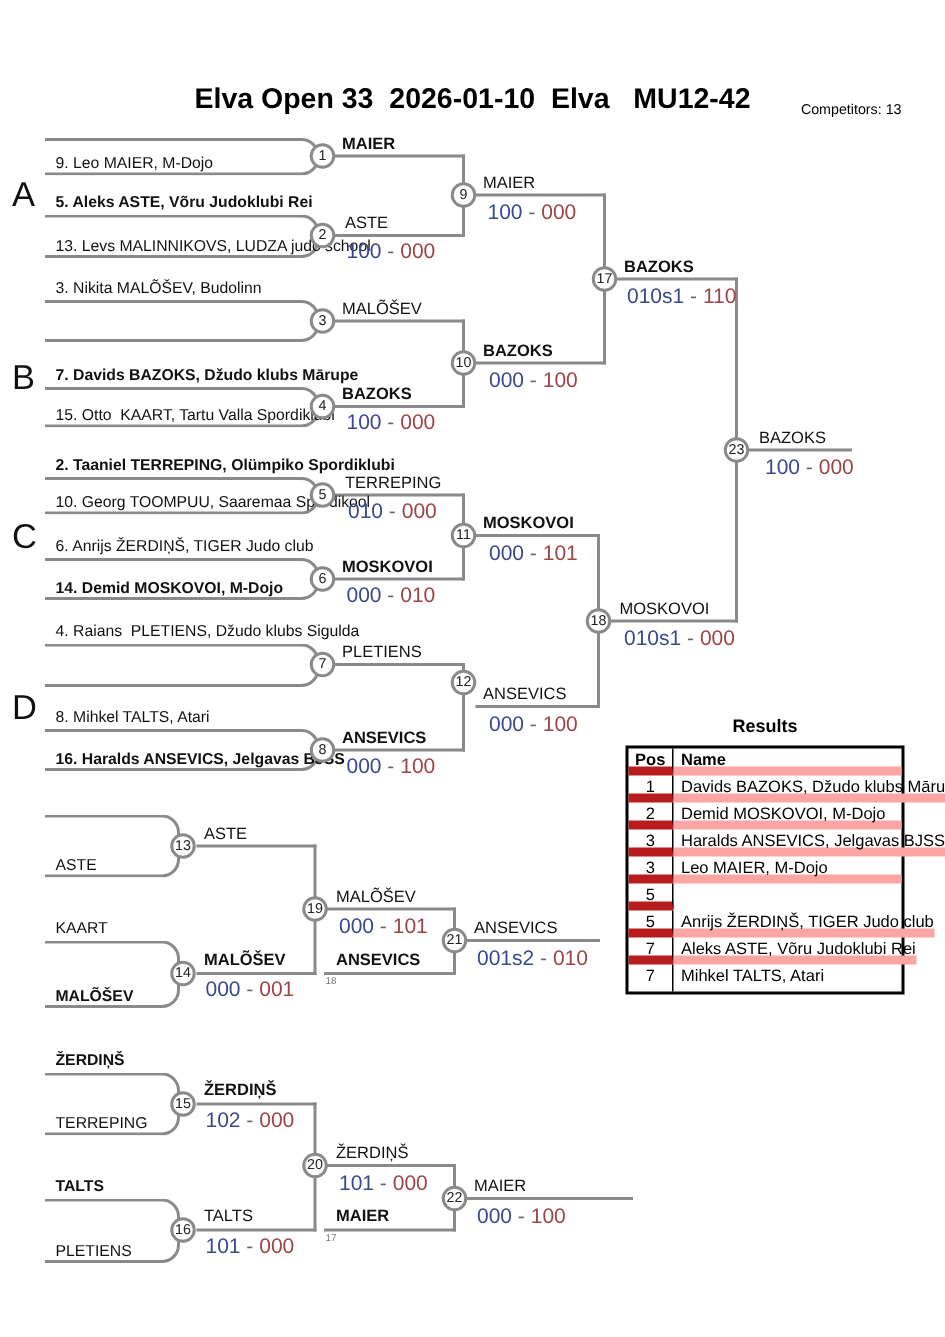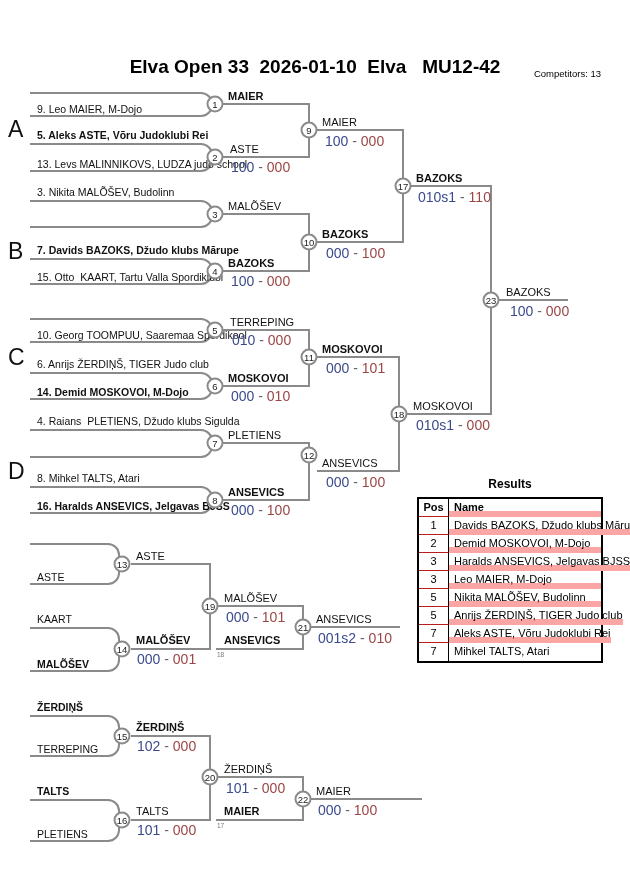--- a/index.html
+++ b/index.html
@@ -25,21 +25,21 @@
   .score{position:absolute;font-size:14px;white-space:pre;z-index:4;}
   .score .s1{color:var(--score1);}
   .score .s2{color:var(--score2);}
   .score .sep{color:#666;}
   .ref{position:absolute;font-size:6.5px;color:#777;z-index:3;}
   .results{position:absolute;left:417px;top:477px;width:186px;}
   .results-title{text-align:center;font-weight:bold;font-size:12px;color:#000;margin-bottom:6px;}
   .rtable{border:2px solid #000;background:#fff;}
   .rrow{display:flex;height:18px;line-height:17px;}
   .rrow.rheader{font-weight:bold;}
-  .rcell-pos{flex:none;width:30px;text-align:center;border-right:1px solid #000;border-bottom:1px solid #b91c1c;font-size:11px;color:#000;}
+  .rcell-pos{flex:none;width:30px;text-align:center;border-right:1px solid #000;border-bottom:6px solid #b91c1c;font-size:11px;color:#000;}
   .rcell-name{flex:1;padding-left:5px;border-bottom:6px solid #fca5a5;font-size:11px;color:#000;white-space:pre;overflow:visible;}
   .rrow:last-child .rcell-pos,.rrow:last-child .rcell-name{border-bottom:none;}
 </style>
 </head>
 <body>
 
 <div id="page">
 
   <div class="title">Elva Open 33  2026-01-10  Elva   MU12-42</div>
   <div class="competitors">Competitors: 13</div>
@@ -57,20 +57,21 @@
   <div class="brace" style="left:30px;top:372px;width:183px;height:28px"></div>
   <div class="brace" style="left:30px;top:429px;width:183px;height:29px"></div>
   <div class="brace" style="left:30px;top:486px;width:183px;height:28px"></div>
 
   <div class="name" style="left:37px;top:103px">9. Leo MAIER, M-Dojo</div>
   <div class="name b" style="left:37px;top:129px">5. Aleks ASTE, Võru Judoklubi Rei</div>
   <div class="name" style="left:37px;top:158px">13. Levs MALINNIKOVS, LUDZA judo school</div>
   <div class="name" style="left:37px;top:186px">3. Nikita MALÕŠEV, Budolinn</div>
   <div class="name b" style="left:37px;top:244px">7. Davids BAZOKS, Džudo klubs Mārupe</div>
   <div class="name" style="left:37px;top:271px">15. Otto  KAART, Tartu Valla Spordiklubi</div>
+  <div class="name b" style="left:37px;top:304px">2. Taaniel TERREPING, Olümpiko Spordiklubi</div>
   <div class="name" style="left:37px;top:329px">10. Georg TOOMPUU, Saaremaa Spordikool</div>
   <div class="name" style="left:37px;top:358px">6. Anrijs ŽERDIŅŠ, TIGER Judo club</div>
   <div class="name b" style="left:37px;top:386px">14. Demid MOSKOVOI, M-Dojo</div>
   <div class="name" style="left:37px;top:415px">4. Raians  PLETIENS, Džudo klubs Sigulda</div>
   <div class="name" style="left:37px;top:472px">8. Mihkel TALTS, Atari</div>
   <div class="name b" style="left:37px;top:500px">16. Haralds ANSEVICS, Jelgavas BJSS</div>
 
   <div class="hline" style="left:222px;top:103px;width:88px"></div>
   <div class="wlabel b" style="left:228px;top:90px">MAIER</div>
 
@@ -233,21 +234,20 @@
       <div class="rrow">
         <div class="rcell-pos">3</div>
         <div class="rcell-name">Haralds ANSEVICS, Jelgavas BJSS</div>
       </div>
       <div class="rrow">
         <div class="rcell-pos">3</div>
         <div class="rcell-name">Leo MAIER, M-Dojo</div>
       </div>
       <div class="rrow">
         <div class="rcell-pos">5</div>
-        <div class="rcell-name">Nikita MALÕŠEV, Budolinn</div>
       </div>
       <div class="rrow">
         <div class="rcell-pos">5</div>
         <div class="rcell-name">Anrijs ŽERDIŅŠ, TIGER Judo club</div>
       </div>
       <div class="rrow">
         <div class="rcell-pos">7</div>
         <div class="rcell-name">Aleks ASTE, Võru Judoklubi Rei</div>
       </div>
       <div class="rrow">

